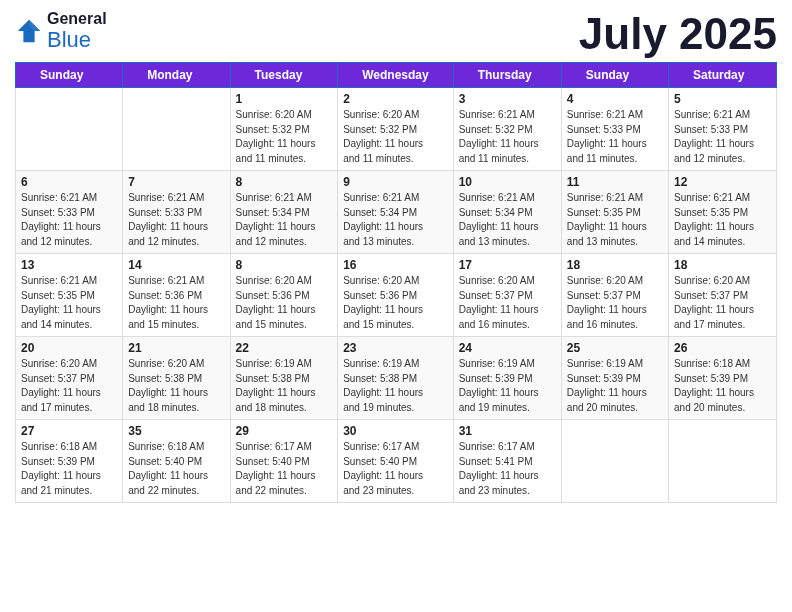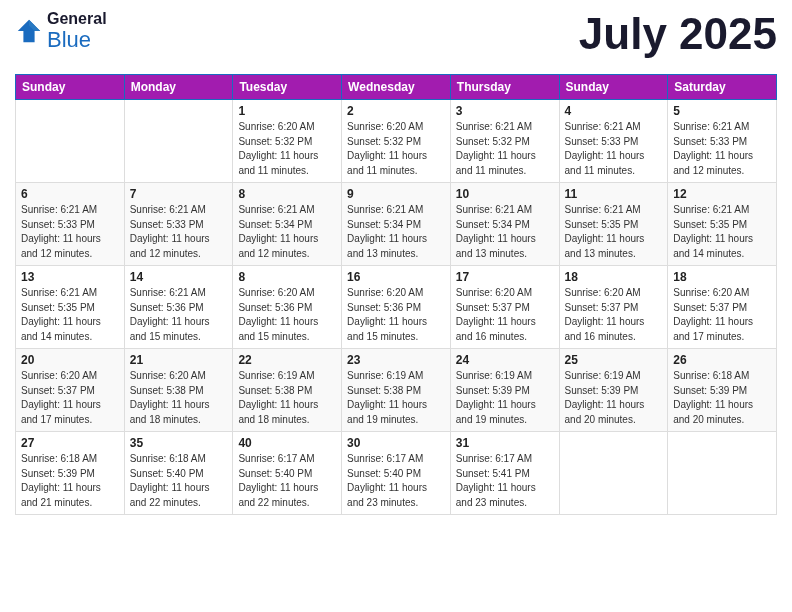--- a/index.html
+++ b/index.html
@@ -13,21 +13,21 @@
     .page {
       width: 792px;
       height: 612px;
       background: #fff;
       padding: 10px 15px 10px 15px;
     }
     .header {
       display: flex;
       justify-content: space-between;
       align-items: flex-start;
-      margin-bottom: 16px;
+      margin-bottom: 4px;
     }
     .logo {
       display: flex;
       align-items: center;
       gap: 4px;
     }
     .logo-text {
       display: flex;
       flex-direction: column;
       line-height: 1.1;
@@ -58,25 +58,25 @@
     .subtitle {
       font-size: 14px;
       color: #333;
     }
     .calendar {
       width: 100%;
       border-collapse: collapse;
       border: 1px solid #ccc;
     }
     .calendar th {
-      background-color: #a21caf;
+      background-color: #6d28d9;
       color: #fff;
       font-size: 12px;
       font-weight: bold;
-      padding: 5px 6px;
+      padding: 5px 24px;
       text-align: left;
       border: 1px solid #1a6bbf;
     }
     .calendar td {
       width: calc(100% / 7);
       vertical-align: top;
       padding: 4px 5px;
       border: 1px solid #ddd;
       font-size: 9.5px;
       color: #222;
@@ -363,21 +363,21 @@
           </td>
           <td>
             <span class="day-num">35</span>
             <div class="day-info">
         <span>Sunrise: 6:18 AM</span><br>
         <span>Sunset: 5:40 PM</span><br>
         <span>Daylight: 11 hours<br>and 22 minutes.</span>
       </div>
           </td>
           <td>
-            <span class="day-num">40</span>
+            <span class="day-num">29</span>
             <div class="day-info">
         <span>Sunrise: 6:17 AM</span><br>
         <span>Sunset: 5:40 PM</span><br>
         <span>Daylight: 11 hours<br>and 22 minutes.</span>
       </div>
           </td>
           <td>
             <span class="day-num">30</span>
             <div class="day-info">
         <span>Sunrise: 6:17 AM</span><br>

